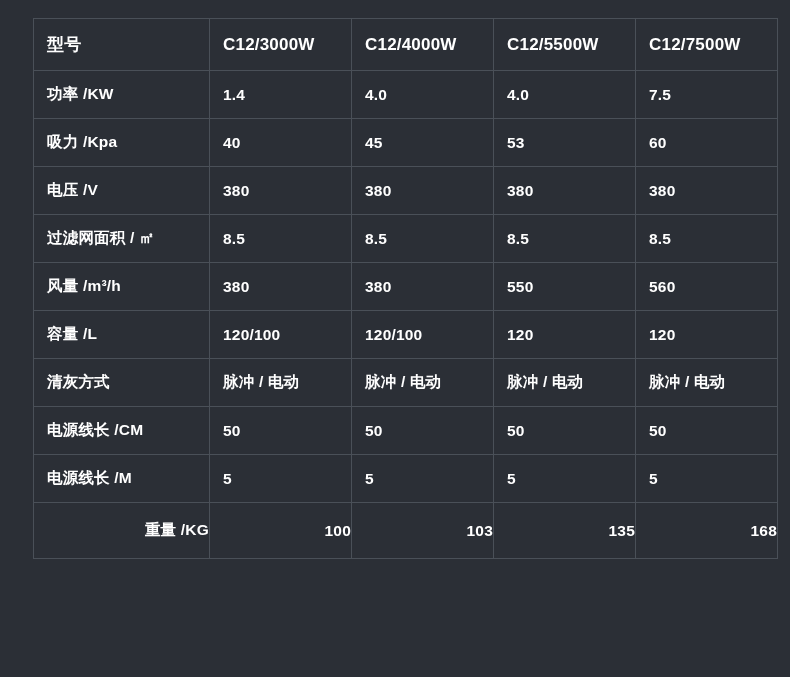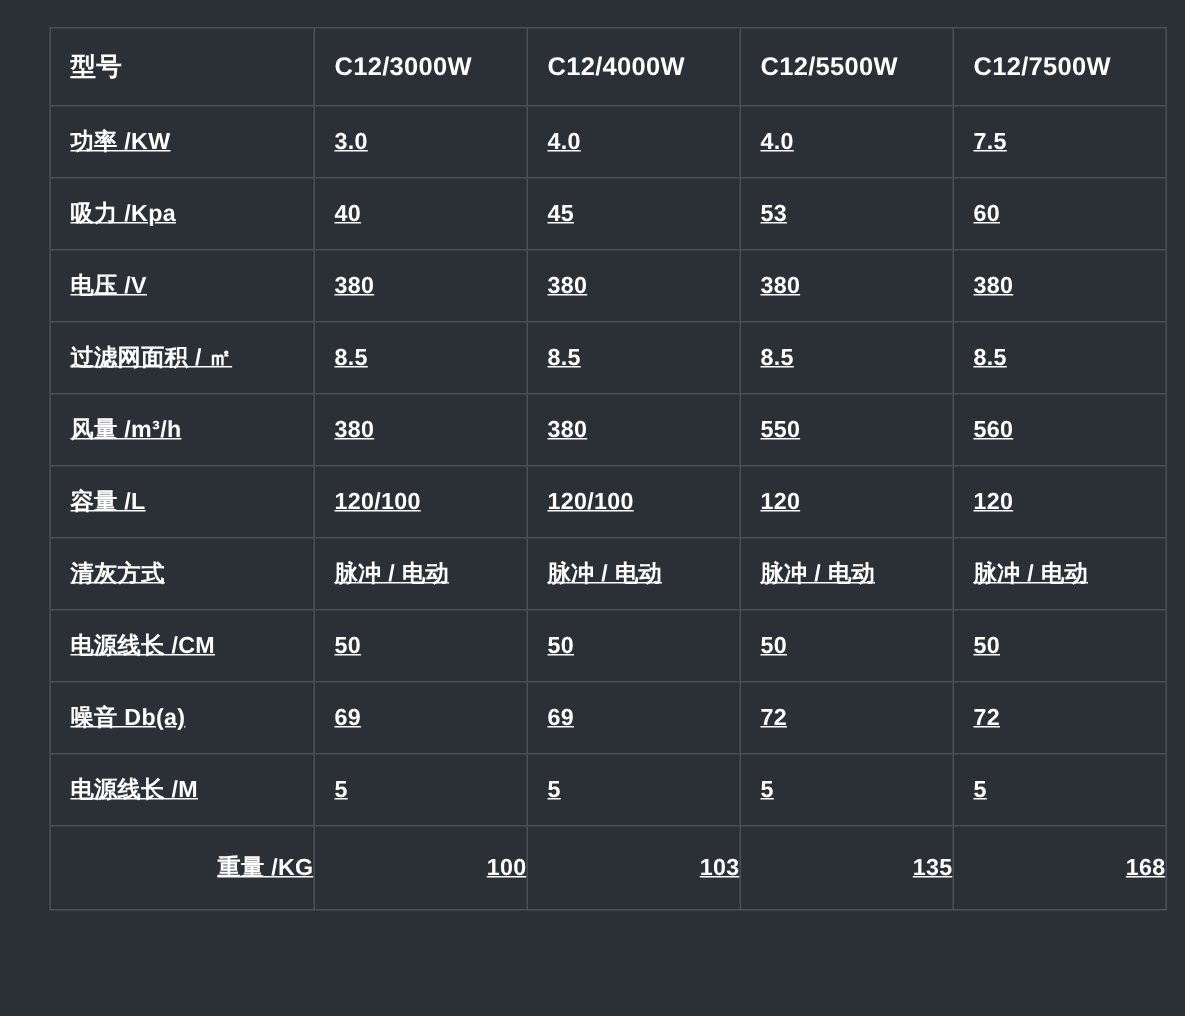--- a/index.html
+++ b/index.html
@@ -47,21 +47,20 @@
     overflow: hidden;
   }
   table.spec-table thead th {
     font-size: 17px;
     height: 52px;
     letter-spacing: 0.2px;
   }
   table.spec-table tbody td {
     font-size: 15.5px;
     letter-spacing: 0.2px;
-    text-decoration: underline;
   }
   table.spec-table tbody tr td:first-child {
     font-size: 15.5px;
   }
   table.spec-table tbody tr:last-child td {
     height: 56px;
     text-align: right;
   }
   
   table.spec-table {
@@ -86,21 +85,21 @@
           <th>型号</th>
           <th>C12/3000W</th>
           <th>C12/4000W</th>
           <th>C12/5500W</th>
           <th>C12/7500W</th>
         </tr>
       </thead>
       <tbody>
         <tr>
           <td>功率 /KW</td>
-          <td>3.0</td>
+          <td>1.4</td>
           <td>4.0</td>
           <td>4.0</td>
           <td>7.5</td>
         </tr>
         <tr>
           <td>吸力 /Kpa</td>
           <td>40</td>
           <td>45</td>
           <td>53</td>
           <td>60</td>
@@ -141,27 +140,20 @@
           <td>脉冲 / 电动</td>
         </tr>
         <tr>
           <td>电源线长 /CM</td>
           <td>50</td>
           <td>50</td>
           <td>50</td>
           <td>50</td>
         </tr>
         <tr>
-          <td>噪音 Db(a)</td>
-          <td>69</td>
-          <td>69</td>
-          <td>72</td>
-          <td>72</td>
-        </tr>
-        <tr>
           <td>电源线长 /M</td>
           <td>5</td>
           <td>5</td>
           <td>5</td>
           <td>5</td>
         </tr>
         <tr>
           <td>重量 /KG</td>
           <td>100</td>
           <td>103</td>

